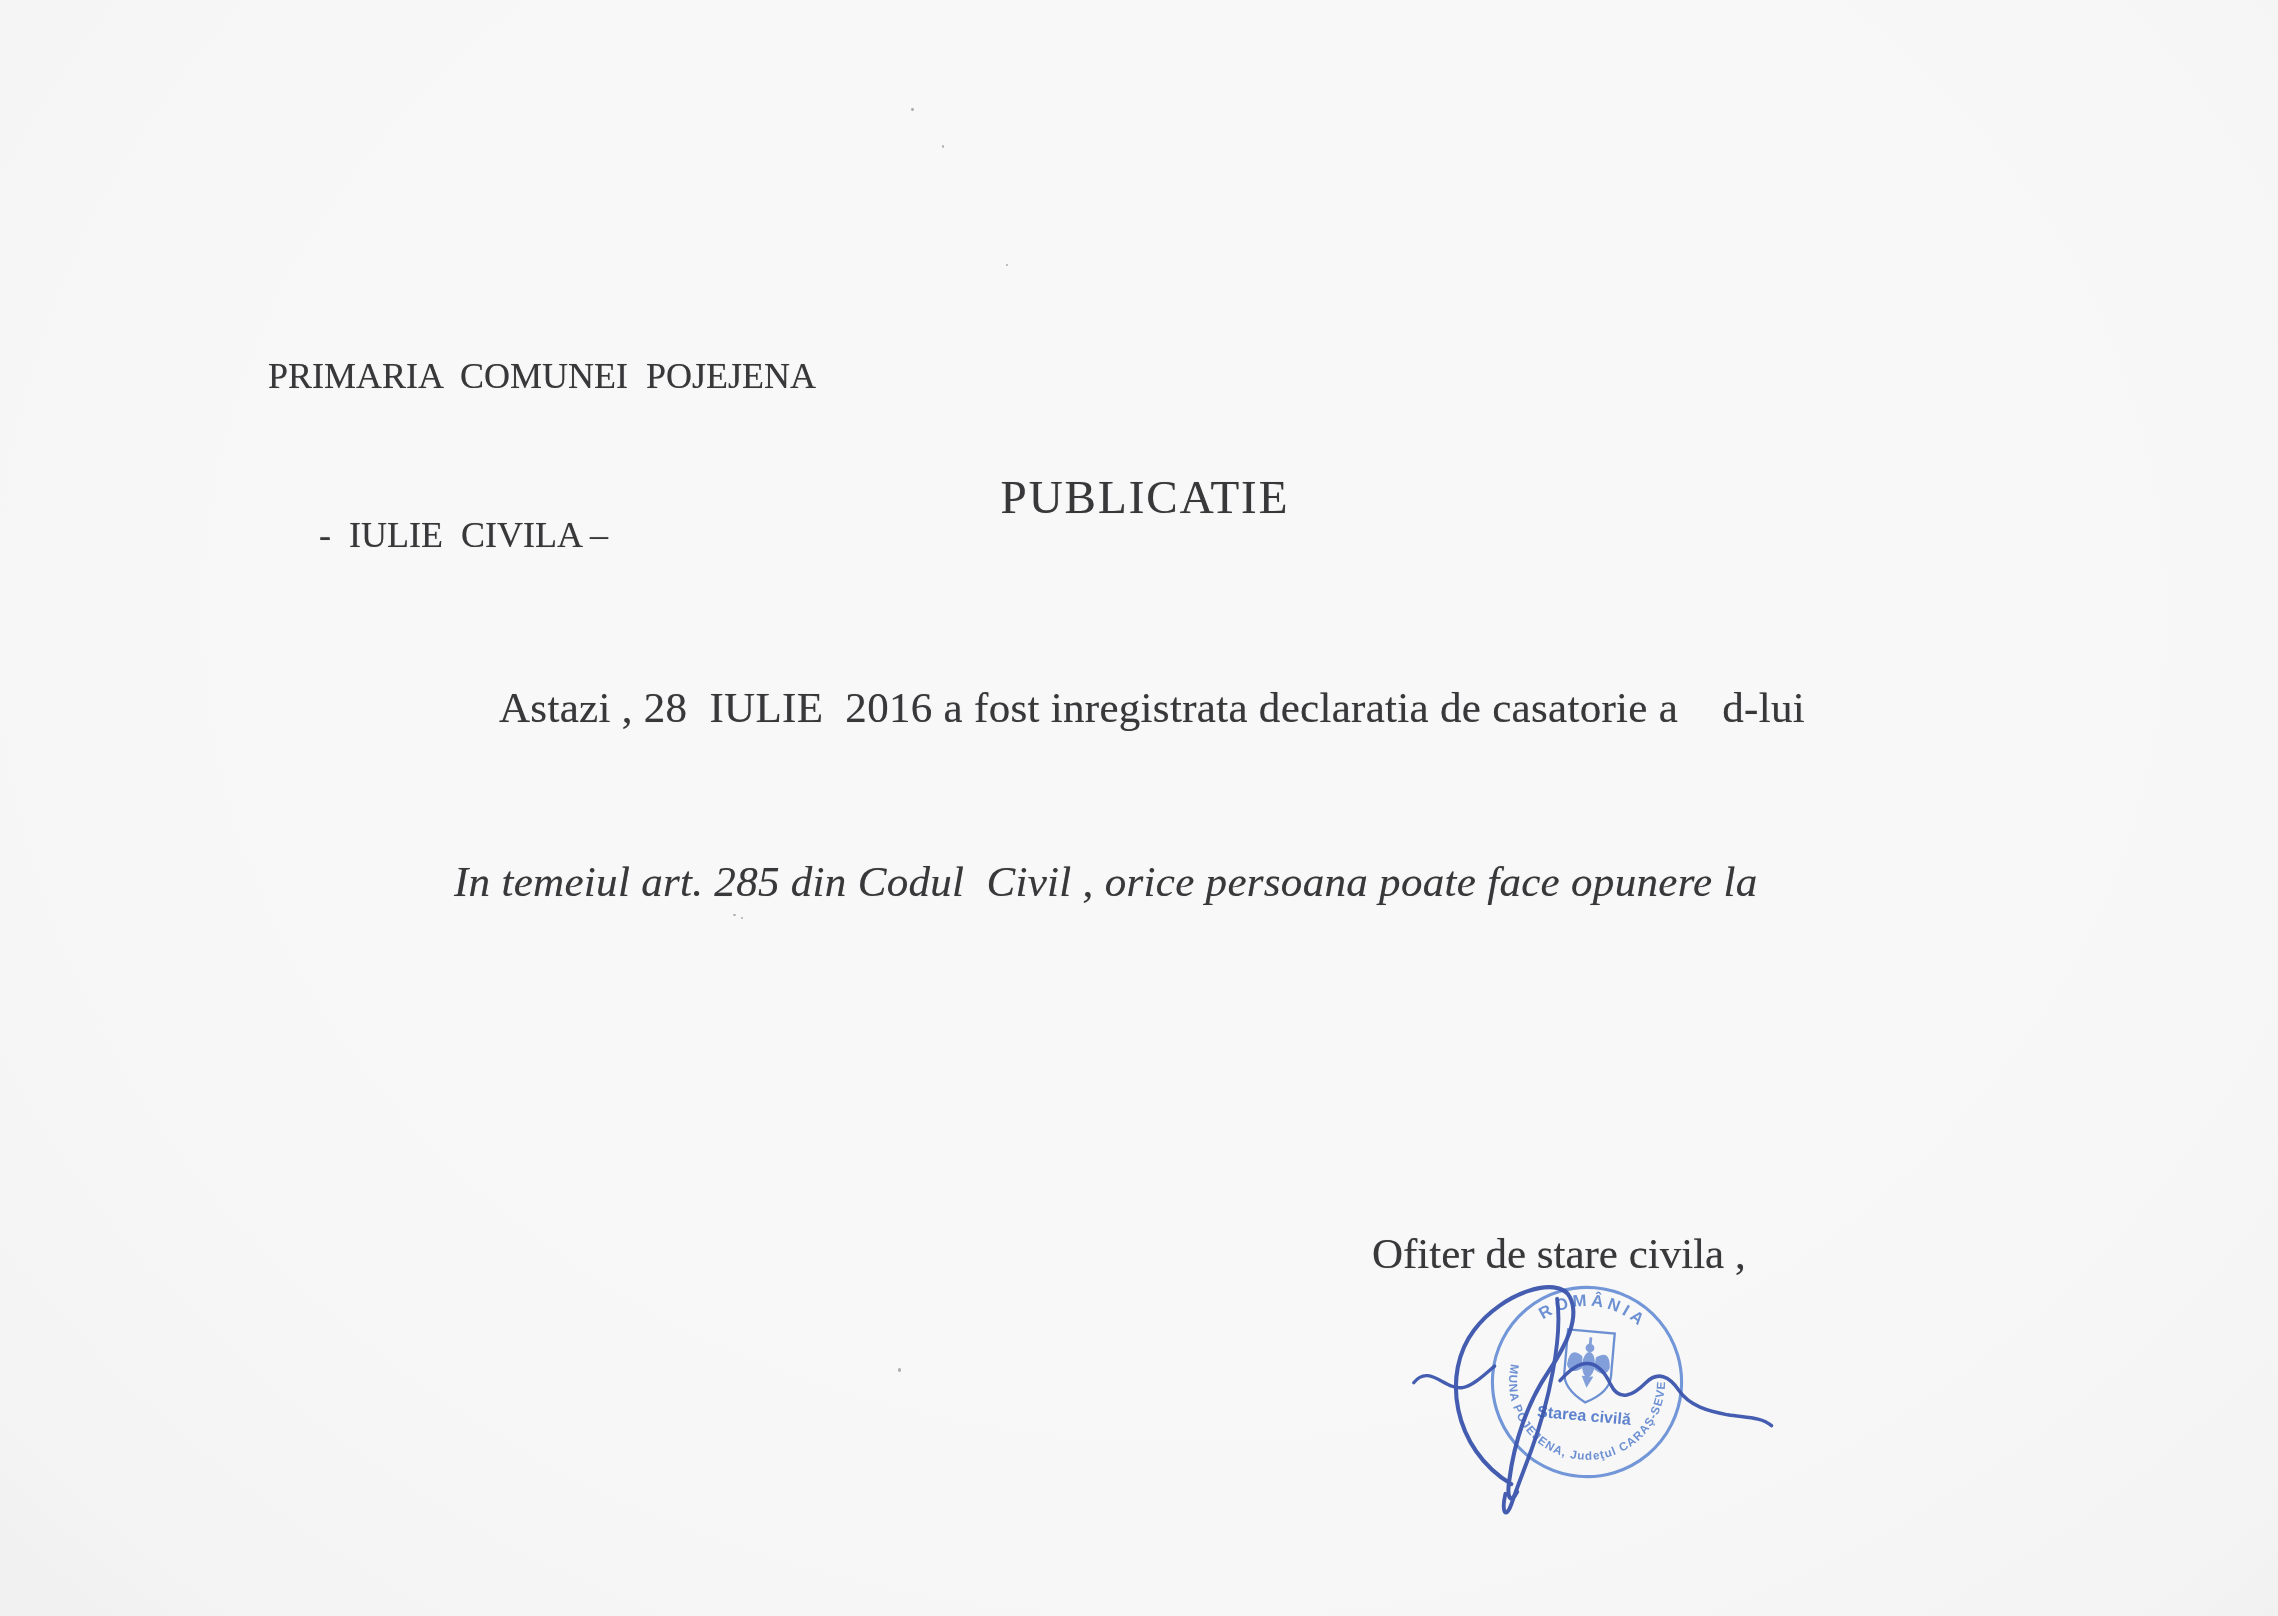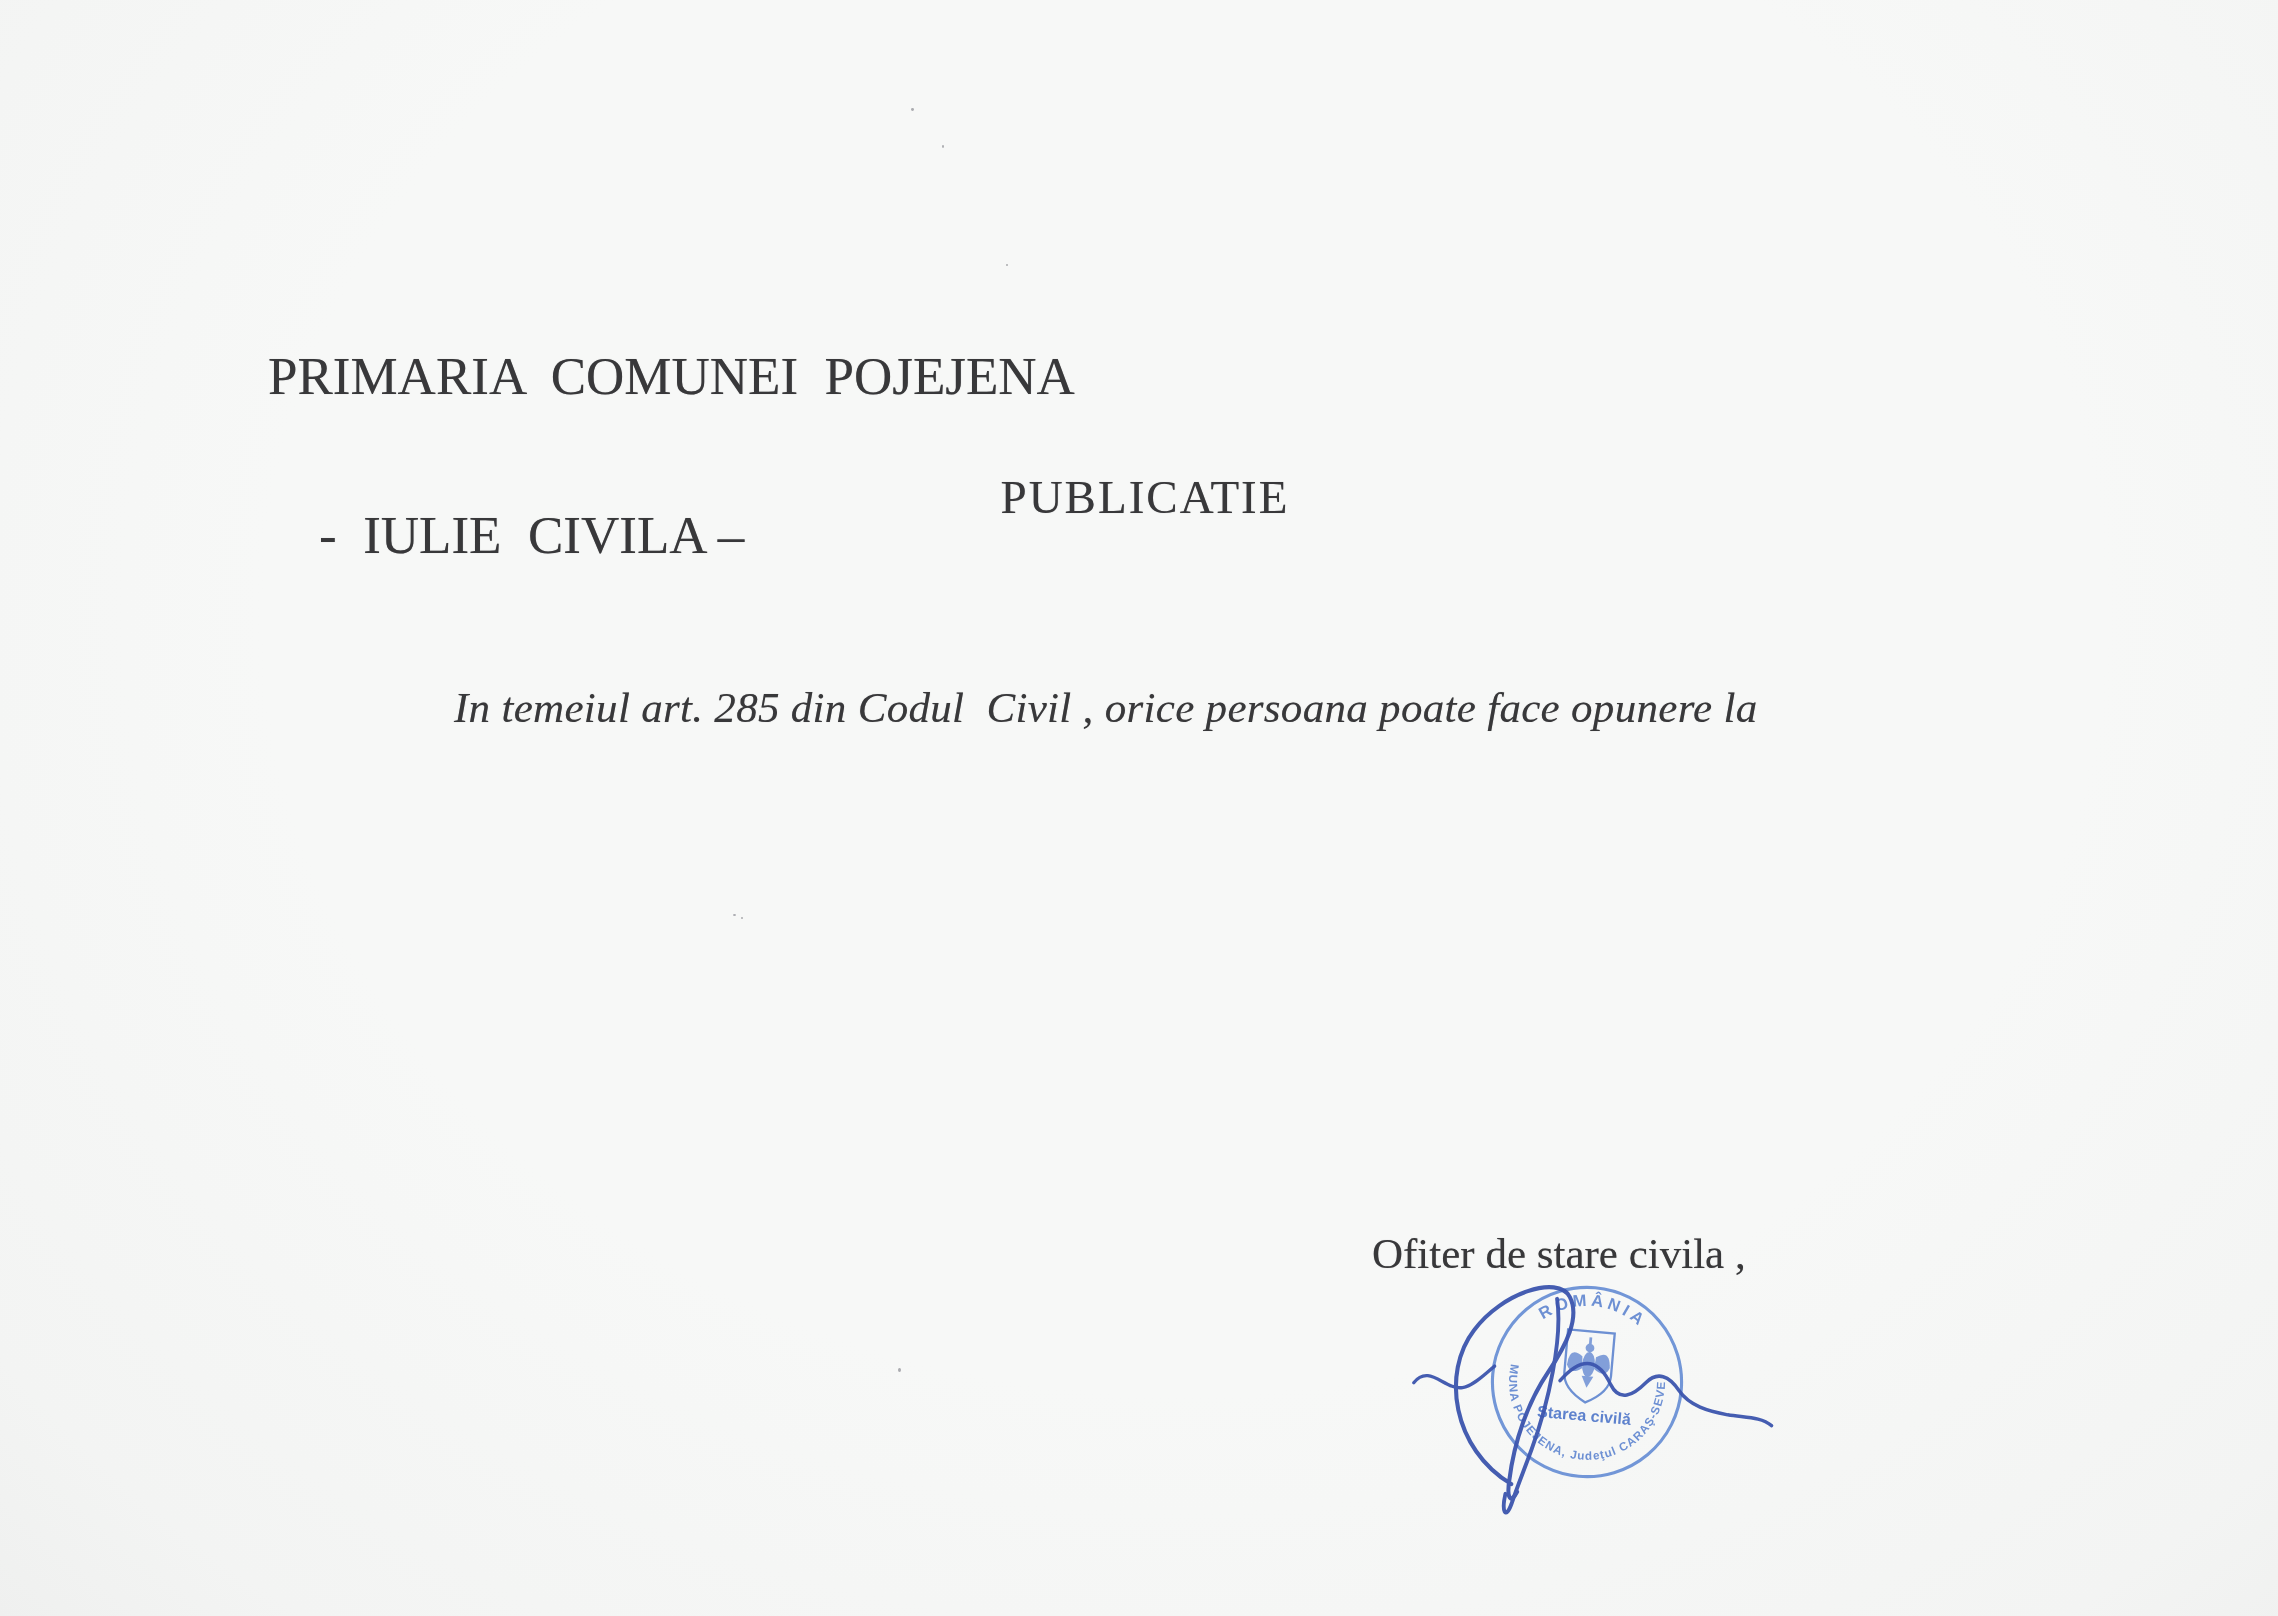--- a/index.html
+++ b/index.html
@@ -6,21 +6,21 @@
   #page {
     position:relative;
     width:2278px; height:1617px;
     background: radial-gradient(ellipse at 52% 38%, #f7f8f7 55%, #f3f4f3 88%, #eff0ef 100%);
     overflow:hidden;
     font-family:"Liberation Serif","DejaVu Serif",serif;
     color:#38383a;
   }
   .txt { position:absolute; white-space:pre; color:#38383a;
          text-shadow:0 0 0.7px rgba(70,70,72,0.55); }
-  #header-block { left:268px; top:244px; font-size:53px; line-height:53px; }
+  #header-block { left:268px; top:244px; font-size:36px; line-height:53px; }
   #header-line2 { padding-left:51px; }
   #doc-title {
     left:0; top:470px; width:2278px; text-align:center;
     font-size:47px; letter-spacing:2px;padding-left:6px;
   }
   #body-block { left:286px; top:563px; width:1833px; font-size:43px; line-height:58px; letter-spacing:0.3px; }
   .ind-1 { padding-left:213px; }
   .ind-2 { padding-left:168px;font-style:italic; }
   #signoff { left:1372px; top:1229px; font-size:43px; }
   #stamp-wrap { position:absolute; left:1470px; top:1265px; width:234px; height:234px;
@@ -35,20 +35,21 @@
 <div id="page">
 
   <div id="header-block" class="txt">
     <div>PRIMARIA  COMUNEI  POJEJENA</div>
     <div id="header-line2">-  IULIE  CIVILA –</div>
   </div>
 
   <div id="doc-title" class="txt">PUBLICATIE</div>
 
   <div id="body-block" class="txt">
+    <div class="ind-1">Astazi , 28  IULIE  2016 a fost inregistrata declaratia de casatorie a    d-lui</div>
     <div class="ind-2">In temeiul art. 285 din Codul  Civil , orice persoana poate face opunere la</div>
     
     
     
     
   </div>
 
   <div id="signoff" class="txt">Ofiter de stare civila ,</div>
 
   <div id="stamp-wrap">

